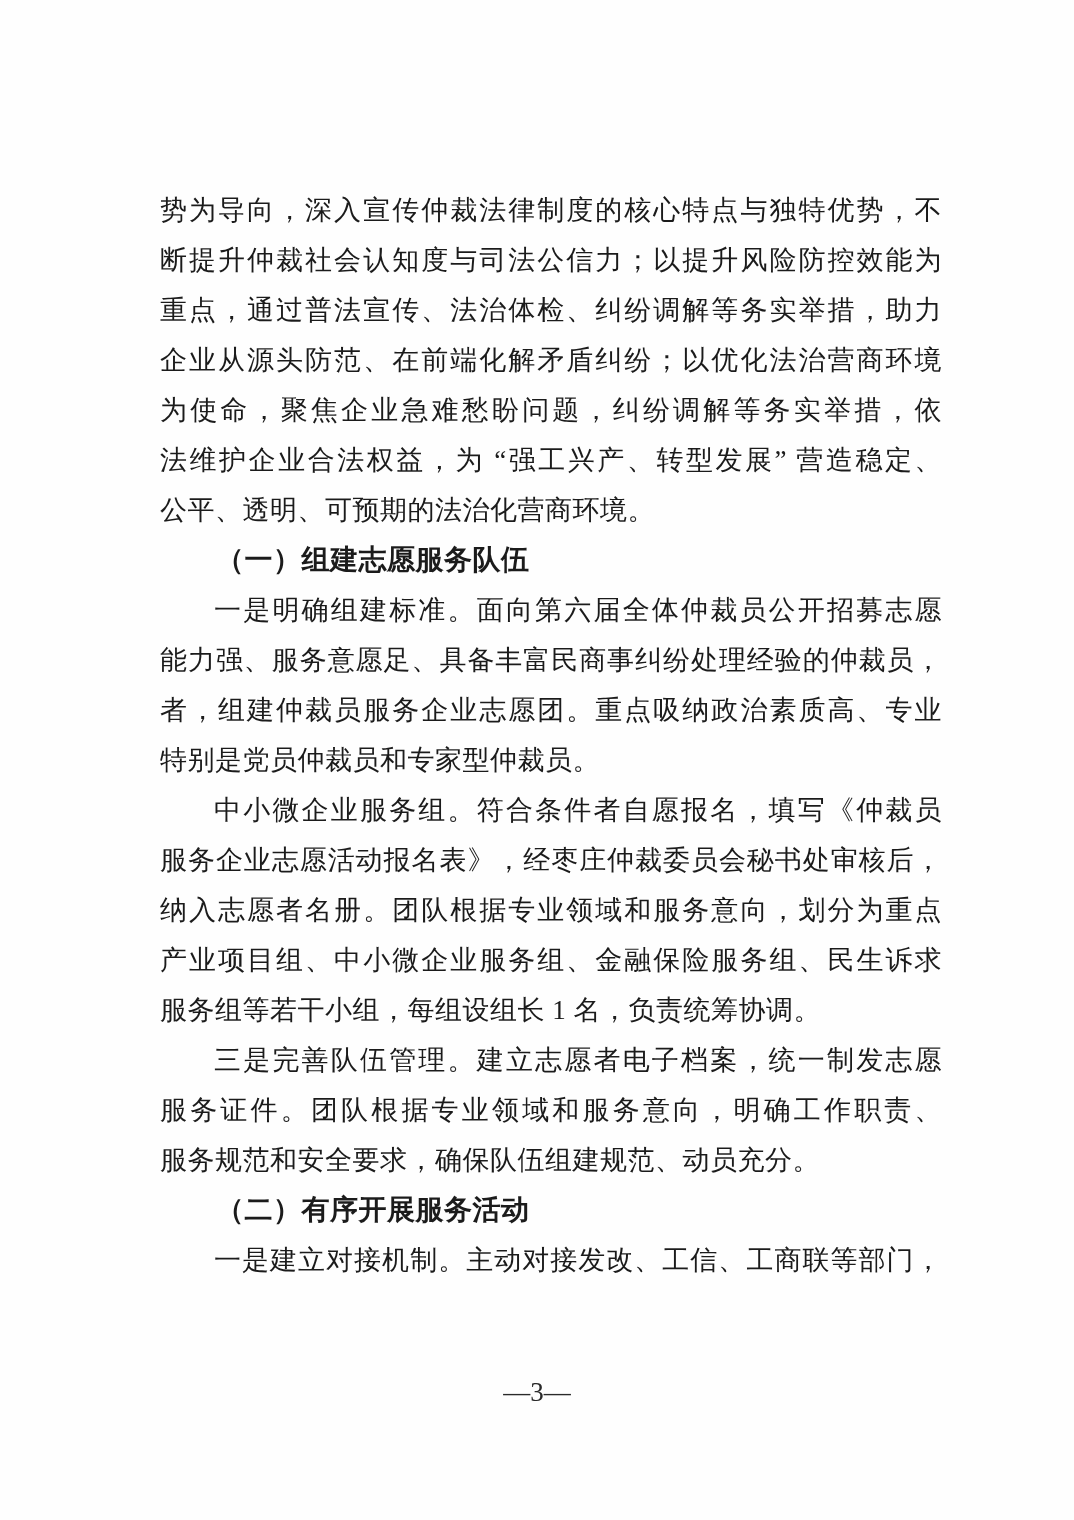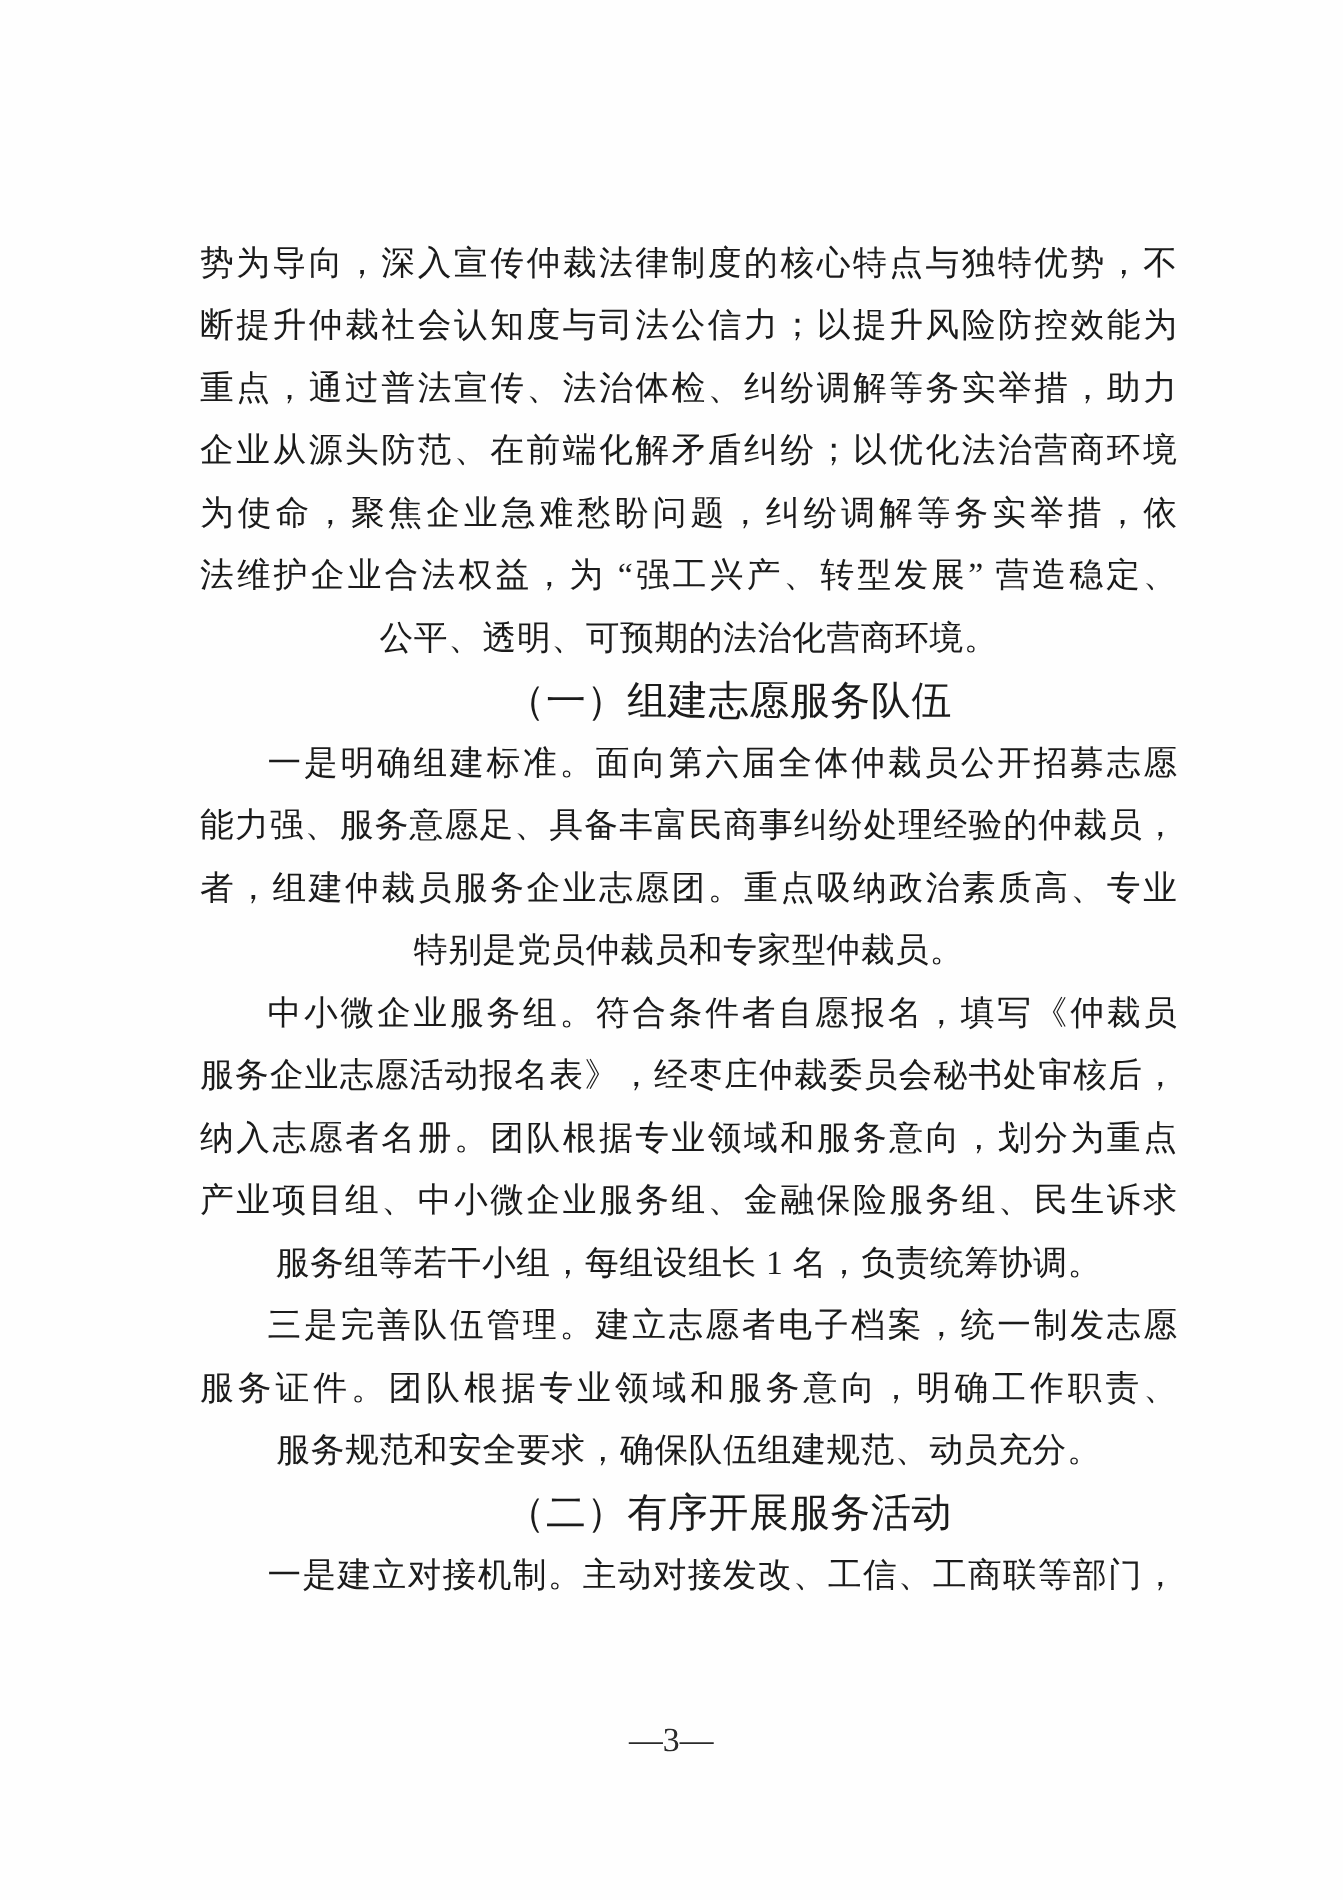--- a/index.html
+++ b/index.html
@@ -20,38 +20,39 @@
     position: absolute;
     left: 160px;
     top: 185px;
     width: 782px;
   }
   .line {
     height: 50px;
     line-height: 50px;
     font-size: 27px;
     letter-spacing: 0.5px;
-    text-align: center;
+    text-align: left;
     white-space: normal;
   }
   .line.justify {
     text-align: justify;
     text-align-last: justify;
     text-justify: inter-character;
   }
   .line.indent {
     text-indent: 2em;
   }
   .block.section-heading .line {
     font-family: "Liberation Sans", sans-serif;
     font-weight: bold;
     font-size: 29px;
   }
   .block.sub-heading .line {
-    font-size: 32px;
+    font-size: 28px;
+    font-weight: bold;
   }
   .line strong {
     font-weight: normal;
   }
   .footer {
     position: absolute;
     left: 0;
     right: 0;
     top: 1372px;
     height: 40px;

